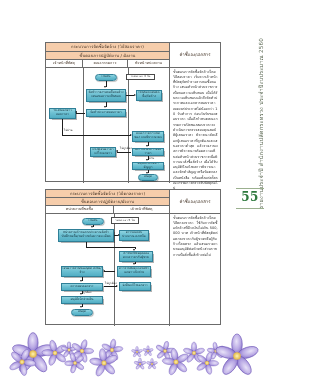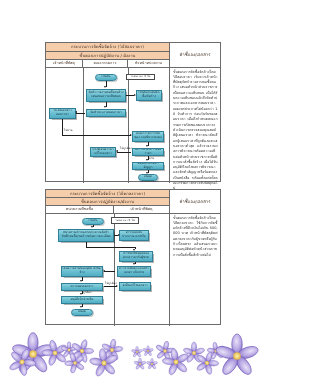--- a/index.html
+++ b/index.html
@@ -87,20 +87,26 @@
   .elabel{position:absolute;font-size:2.8px;color:#1d1d1d;white-space:nowrap;}
 
   
   .flowers{position:absolute;left:0;top:326px;width:267px;height:54px;}
 </style>
 </head>
 <body>
 
 <div class="page">
 
+  <div class="side-col">
+    <div class="side-vert">รายงานประจำปี สำนักงานปลัดกระทรวง ประจำปีงบประมาณ 2560</div>
+    <div class="side-rule"></div>
+    <div class="side-page">55</div>
+    <div class="side-rule2"></div>
+  </div>
 
   <div class="tbl" id="table-1">
 
     <div class="hdr-row">
       <div class="hdr-left" style="width:124px;">
         <div class="thead-1">
           <span class="thead-txt">กระบวนการจัดซื้อจัดจ้าง (วิธีสอบราคา)</span>
         </div>
         <div class="thead-1">
           <span class="thead-txt">ขั้นตอนการปฏิบัติงาน / ผังงาน</span>

